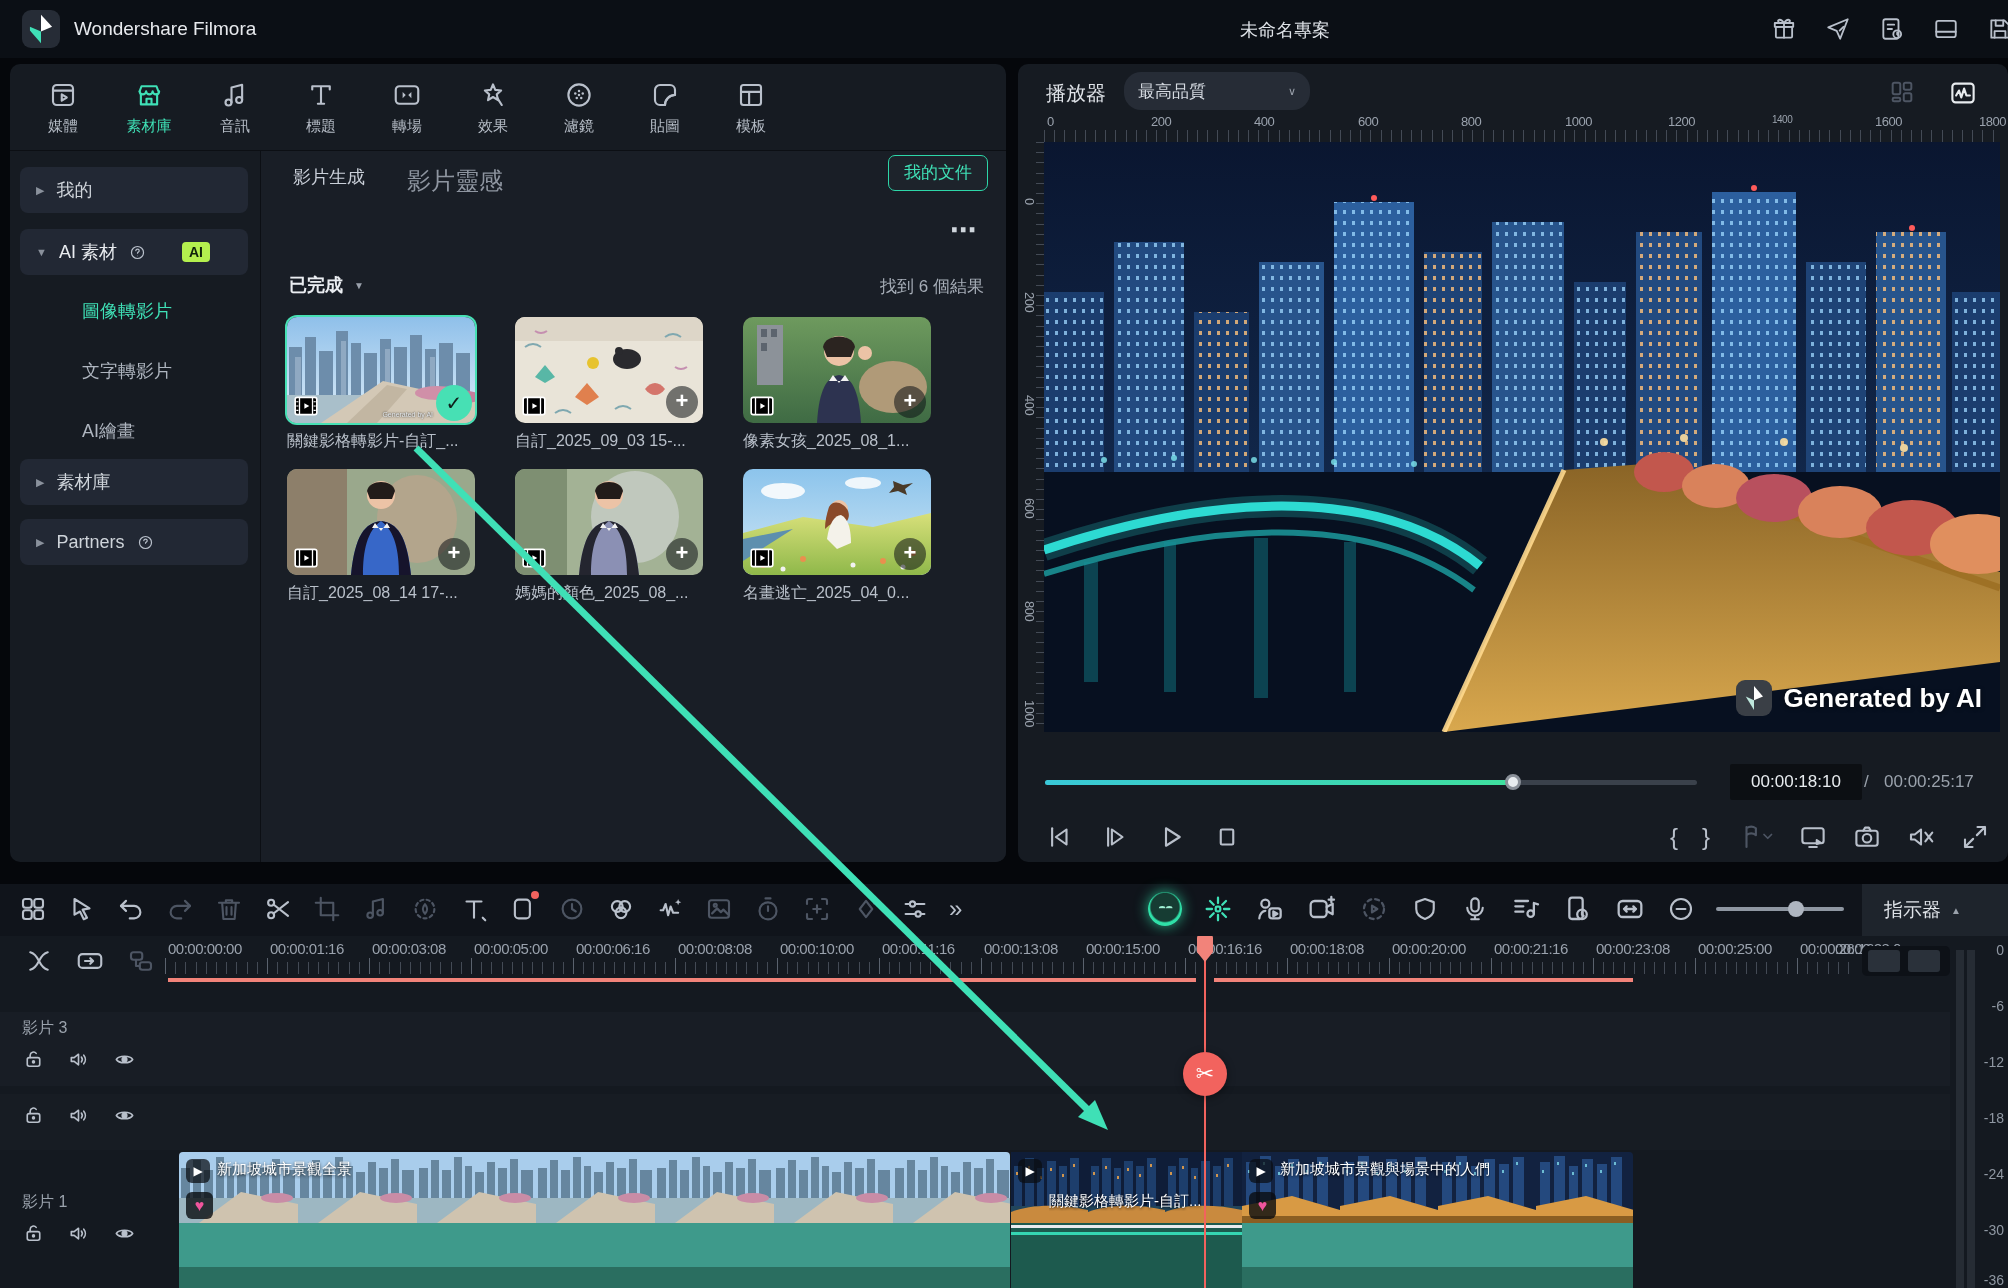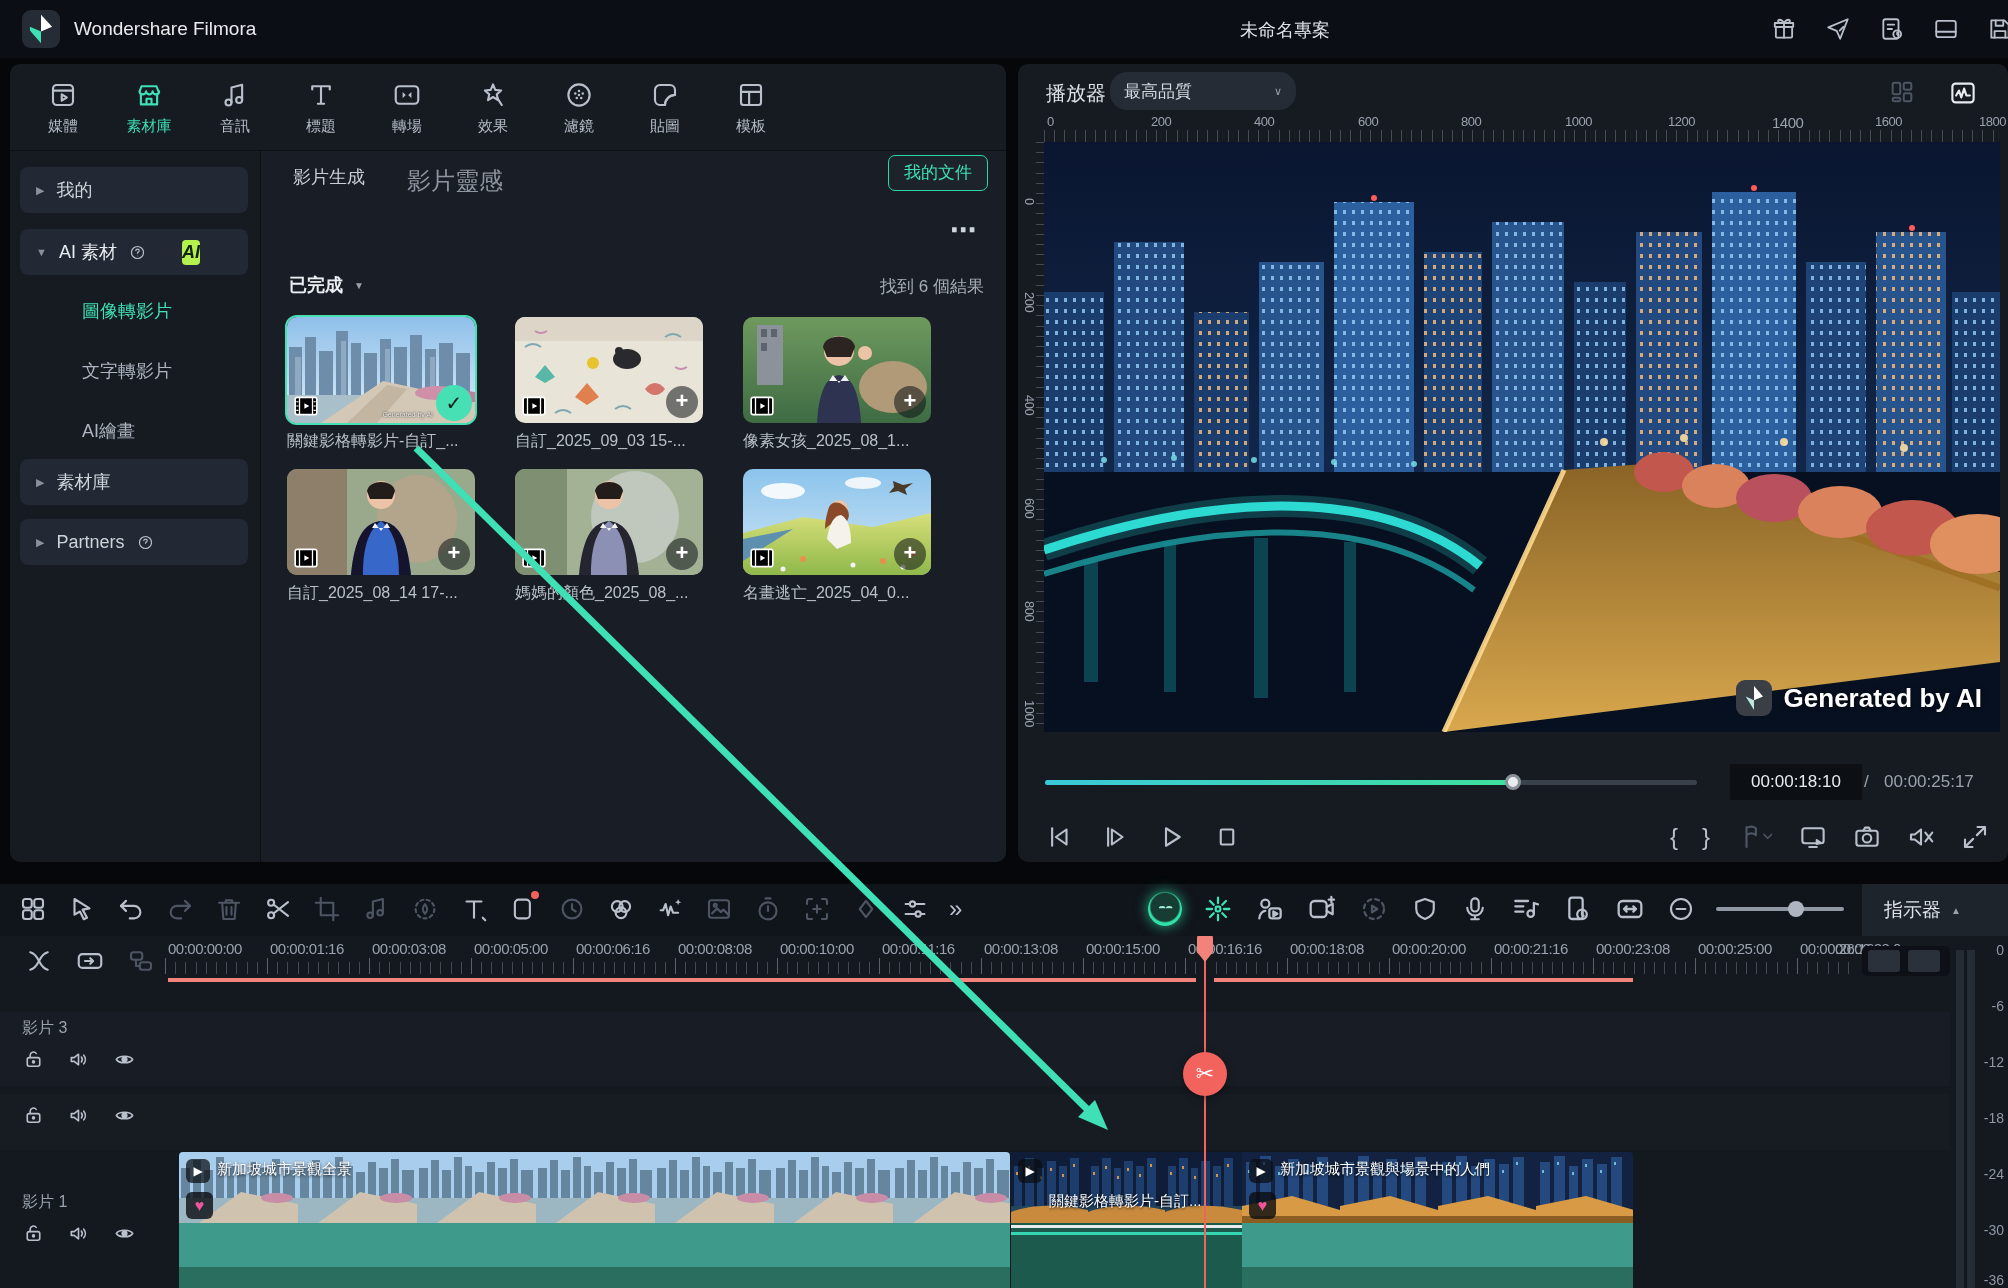--- a/index.html
+++ b/index.html
@@ -190,21 +190,21 @@
       <div class="siderow btn" style="top:78px;">
         <span class="caret">▼</span>
         <span style="font-size:18px;color:#e8ebef;">AI 素材</span>
         <span class="ic">
             <svg width="17" height="17" viewBox="0 0 24 24">
               <circle cx="12" cy="12" r="8.5"></circle>
               <path d="M9.6 9.4c.3-2.8 4.8-2.8 4.8 0 0 1.8-2.4 1.9-2.4 3.6"></path>
               <circle cx="12" cy="16.8" r="0.6" fill="#b9c0cb" stroke="none"></circle>
             </svg>
           </span>
-        <span style="margin-left:24px;background:#b4f04e;color:#10230b;font-weight:bold;font-style:italic;font-size:18px;padding:2px 0;border-radius:4px;">AI</span>
+        <span style="margin-left:24px;background:#b4f04e;color:#10230b;font-weight:bold;font-size:14px;padding:2px 7px;border-radius:4px;">AI</span>
       </div>
       <a class="sidelink btn" style="top:148px;color:#3fe0b6;">圖像轉影片</a>
       <a class="sidelink btn" style="top:208px;">文字轉影片</a>
       <a class="sidelink btn" style="top:268px;">AI繪畫</a>
       <div class="siderow btn" style="top:308px;">
         <span class="caret">▶</span>
         <span style="font-size:18px;color:#cfd4da;">素材庫</span>
       </div>
       <div class="siderow btn" style="top:368px;">
         <span class="caret">▶</span>
@@ -405,21 +405,21 @@
       <span class="itemlabel" style="left:254px;top:280px;">自訂_2025_09_03 15-...</span>
       <span class="itemlabel" style="left:482px;top:280px;">像素女孩_2025_08_1...</span>
       <span class="itemlabel" style="left:26px;top:432px;">自訂_2025_08_14 17-...</span>
       <span class="itemlabel" style="left:254px;top:432px;">媽媽的顏色_2025_08_...</span>
       <span class="itemlabel" style="left:482px;top:432px;">名畫逃亡_2025_04_0...</span>
     </div>
   </div>
 
   <div class="abs panel" style="left:1018px;top:64px;width:990px;height:798px;">
     <span style="position:absolute;left:28px;top:16px;font-size:20px;color:#dfe3e8;">播放器</span>
-    <div class="btn" style="position:absolute;left:92px;top:8px;width:186px;height:38px;background:#262c36;border-radius:17px;display:flex;align-items:center;justify-content:space-between;padding:0 14px;box-sizing:border-box;">
+    <div class="btn" style="position:absolute;left:106px;top:8px;width:186px;height:38px;background:#262c36;border-radius:17px;display:flex;align-items:center;justify-content:space-between;padding:0 14px;box-sizing:border-box;">
       <span style="font-size:17px;color:#d5dae1;">最高品質</span>
       <span style="font-size:11px;color:#9aa1ab;">∨</span>
     </div>
     <span class="ic btn dim" style="position:absolute;left:870px;top:14px;">
         <svg width="28" height="28" viewBox="0 0 24 24">
           <rect x="4" y="4" width="6.5" height="10" rx="1.5"></rect>
           <rect x="13.5" y="4" width="6.5" height="6" rx="1.5"></rect>
           <rect x="4" y="17" width="6.5" height="3" rx="1.2"></rect>
           <rect x="13.5" y="13" width="6.5" height="7" rx="1.5"></rect>
         </svg>
@@ -433,21 +433,21 @@
 
     <div class="abs ticks-sm" style="left:26px;top:58px;width:956px;height:12px;margin-top:8px;"></div>
     <div class="abs" style="left:26px;top:50px;width:956px;height:16px;">
       <span class="tc" style="position:absolute;left:3px;font-size:13px;">0</span>
       <span class="tc" style="position:absolute;left:107px;font-size:13px;">200</span>
       <span class="tc" style="position:absolute;left:210px;font-size:13px;">400</span>
       <span class="tc" style="position:absolute;left:314px;font-size:13px;">600</span>
       <span class="tc" style="position:absolute;left:417px;font-size:13px;">800</span>
       <span class="tc" style="position:absolute;left:521px;font-size:13px;">1000</span>
       <span class="tc" style="position:absolute;left:624px;font-size:13px;">1200</span>
-      <span class="tc" style="position:absolute;left:728px;font-size:15px;">1400</span>
+      <span class="tc" style="position:absolute;left:728px;font-size:10px;">1400</span>
       <span class="tc" style="position:absolute;left:831px;font-size:13px;">1600</span>
       <span class="tc" style="position:absolute;left:935px;font-size:13px;">1800</span>
     </div>
     <div class="abs" style="left:2px;top:78px;width:24px;height:590px;background:repeating-linear-gradient(to bottom,#434a55 0 1px,transparent 1px 10.2px);background-position:right;background-size:8px 100%;background-repeat:no-repeat;">
       <span class="tc" style="position:absolute;left:2px;top:56px;writing-mode:vertical-rl;font-size:13px;">0</span>
       <span class="tc" style="position:absolute;left:2px;top:150px;writing-mode:vertical-rl;font-size:13px;">200</span>
       <span class="tc" style="position:absolute;left:2px;top:253px;writing-mode:vertical-rl;font-size:13px;">400</span>
       <span class="tc" style="position:absolute;left:2px;top:356px;writing-mode:vertical-rl;font-size:13px;">600</span>
       <span class="tc" style="position:absolute;left:2px;top:459px;writing-mode:vertical-rl;font-size:13px;">800</span>
       <span class="tc" style="position:absolute;left:2px;top:558px;writing-mode:vertical-rl;font-size:13px;">1000</span>

